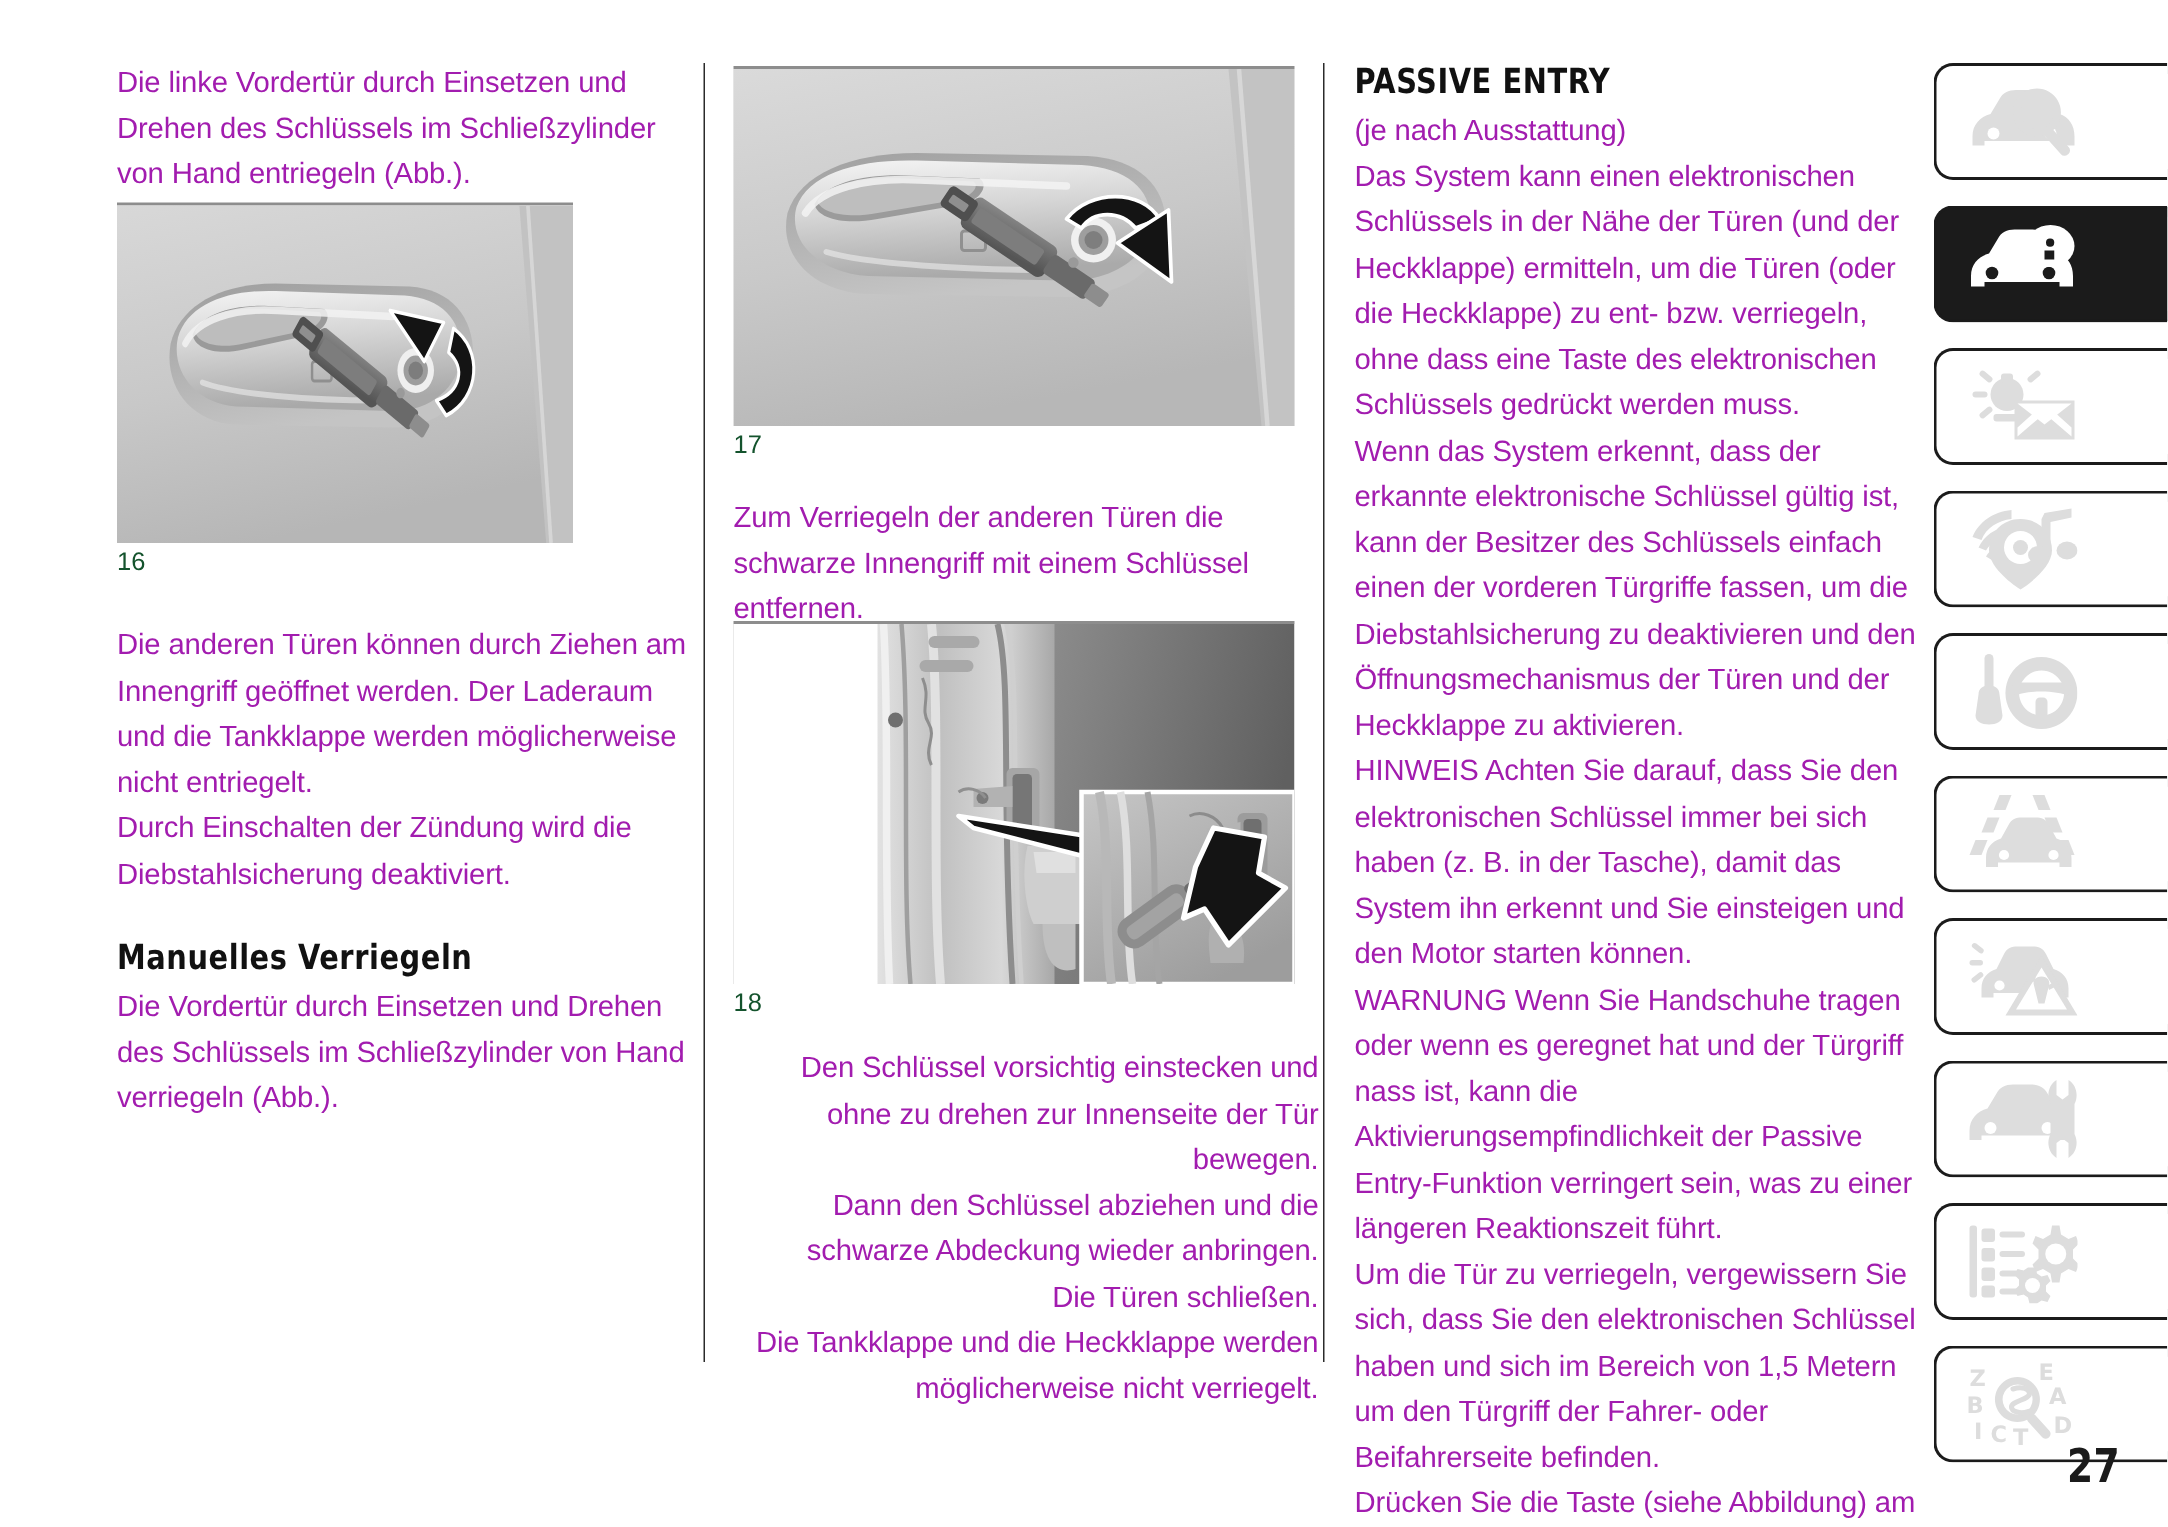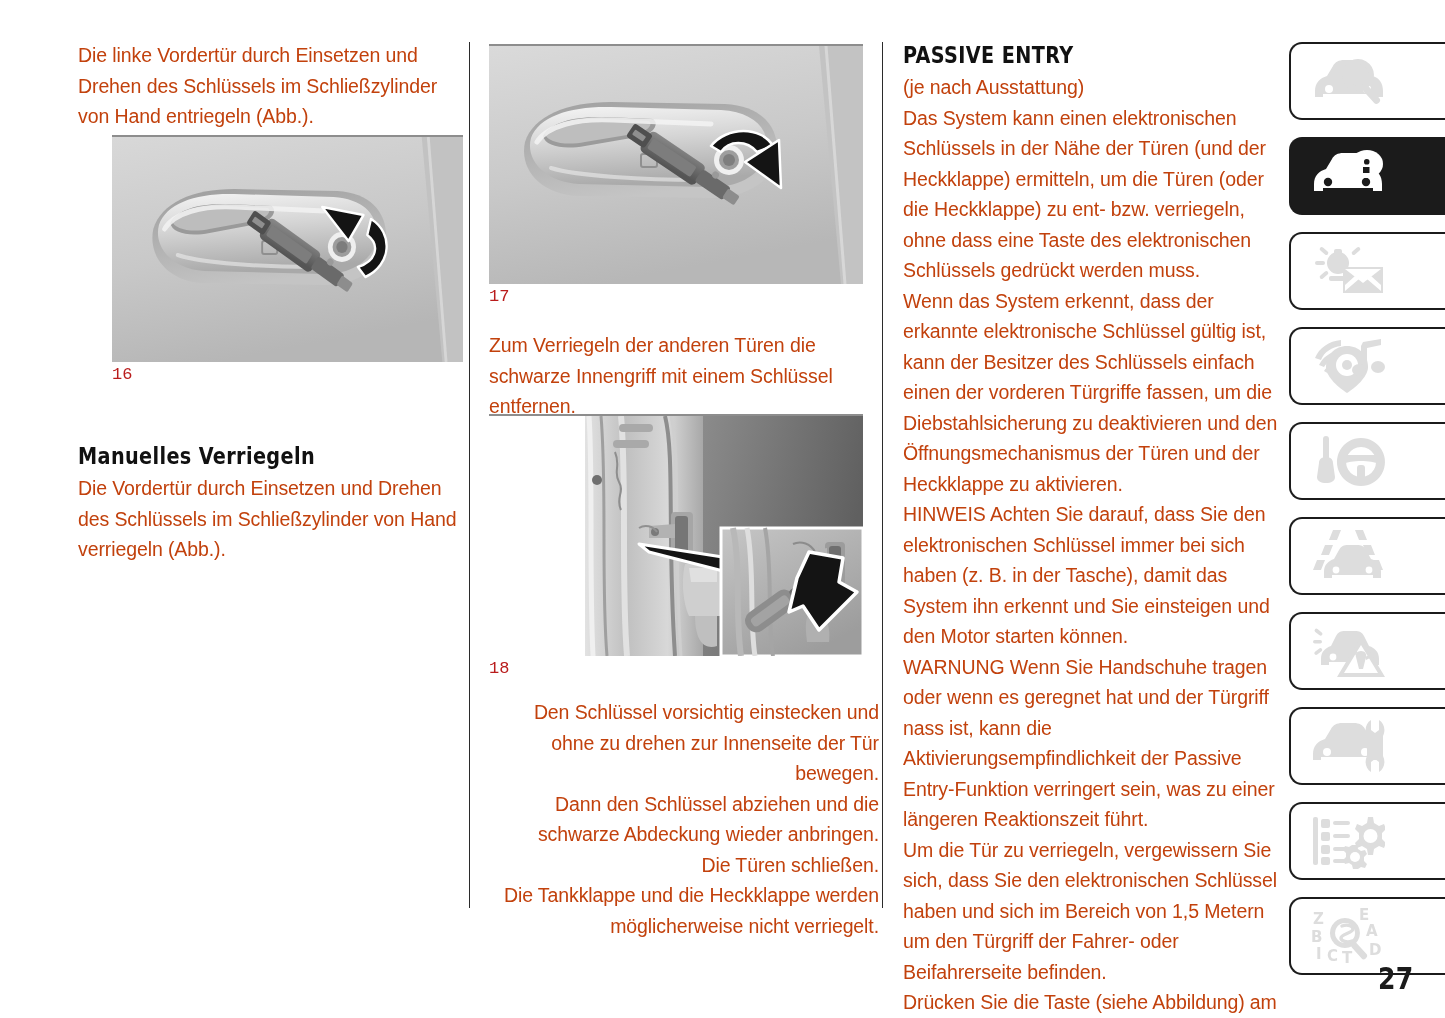--- a/index.html
+++ b/index.html
@@ -41,21 +41,21 @@
     background: #2b2b2b;
   }
   .divider-1 { left: 469px; }
   .divider-2 { left: 882px; }
 
   p.body {
     margin: 0;
     font-size: 19.5px;
     line-height: 30.5px;
     letter-spacing: -0.1px;
-    color: #c2410c;
+    color: #a21caf;
     white-space: pre-line;
   }
 
   h2.head {
     margin: 0 0 2px 0;
     font-size: 23px;
     line-height: 30px;
     font-weight: 700;
     font-family: "DejaVu Sans", sans-serif;
     font-stretch: condensed;
@@ -75,26 +75,26 @@
   }
   .fig-img {
     width: 100%;
     position: relative;
     overflow: hidden;
     background: #cfcfcf;
   }
   .fig-cap {
     font-size: 17px;
     line-height: 22px;
-    color: #b91c1c;
+    color: #14532d;
     padding-top: 2px;
-    font-family: Liberation Mono, monospace;
-  }
-
-  #figure-16 { left: 78px; top: 135px; width: 351px; margin-left: 34px; }
+    font-family: Liberation Sans, sans-serif;
+  }
+
+  #figure-16 { left: 78px; top: 135px; width: 304px; }
   #figure-16 .fig-img { height: 225px; }
   #figure-17 { left: 489px; top: 44px; width: 374px; }
   #figure-17 .fig-img { height: 238px; }
   #figure-18 { left: 489px; top: 414px; width: 374px; }
   #figure-18 .fig-img { height: 240px; }
 
   .fig-img svg { display: block; width: 100%; height: 100%; }
 
   
   .tabrail {
@@ -216,20 +216,22 @@
         <g>
           <path d="M270 140 C298 128 300 96 276 82 L272 98 C286 108 282 124 262 130 Z" fill="#141414" stroke="#ffffff" stroke-width="2.5" stroke-linejoin="round"></path>
           <path d="M268 78 L224 70 L252 104 Z" fill="#141414" stroke="#ffffff" stroke-width="2.5" stroke-linejoin="round"></path>
         </g>
       </svg>
     </div>
     <div class="fig-cap">16</div>
   </div>
 
   <div class="col col-1" style="top:415px;">
+    <p class="body">Die anderen Türen können durch Ziehen am Innengriff geöffnet werden. Der Laderaum und die Tankklappe werden möglicherweise nicht entriegelt.
+Durch Einschalten der Zündung wird die Diebstahlsicherung deaktiviert.</p>
     <h2 class="head spaced">Manuelles Verriegeln</h2>
     <p class="body">Die Vordertür durch Einsetzen und Drehen des Schlüssels im Schließzylinder von Hand verriegeln (Abb.).</p>
   </div>
 
   <div class="figure" id="figure-17">
     <div class="fig-rule"></div>
     <div class="fig-img">
       <svg viewBox="0 0 374 238" preserveAspectRatio="none" aria-hidden="true">
         <defs>
           <linearGradient id="g17body" x1="0" y1="0" x2="0.3" y2="1">

